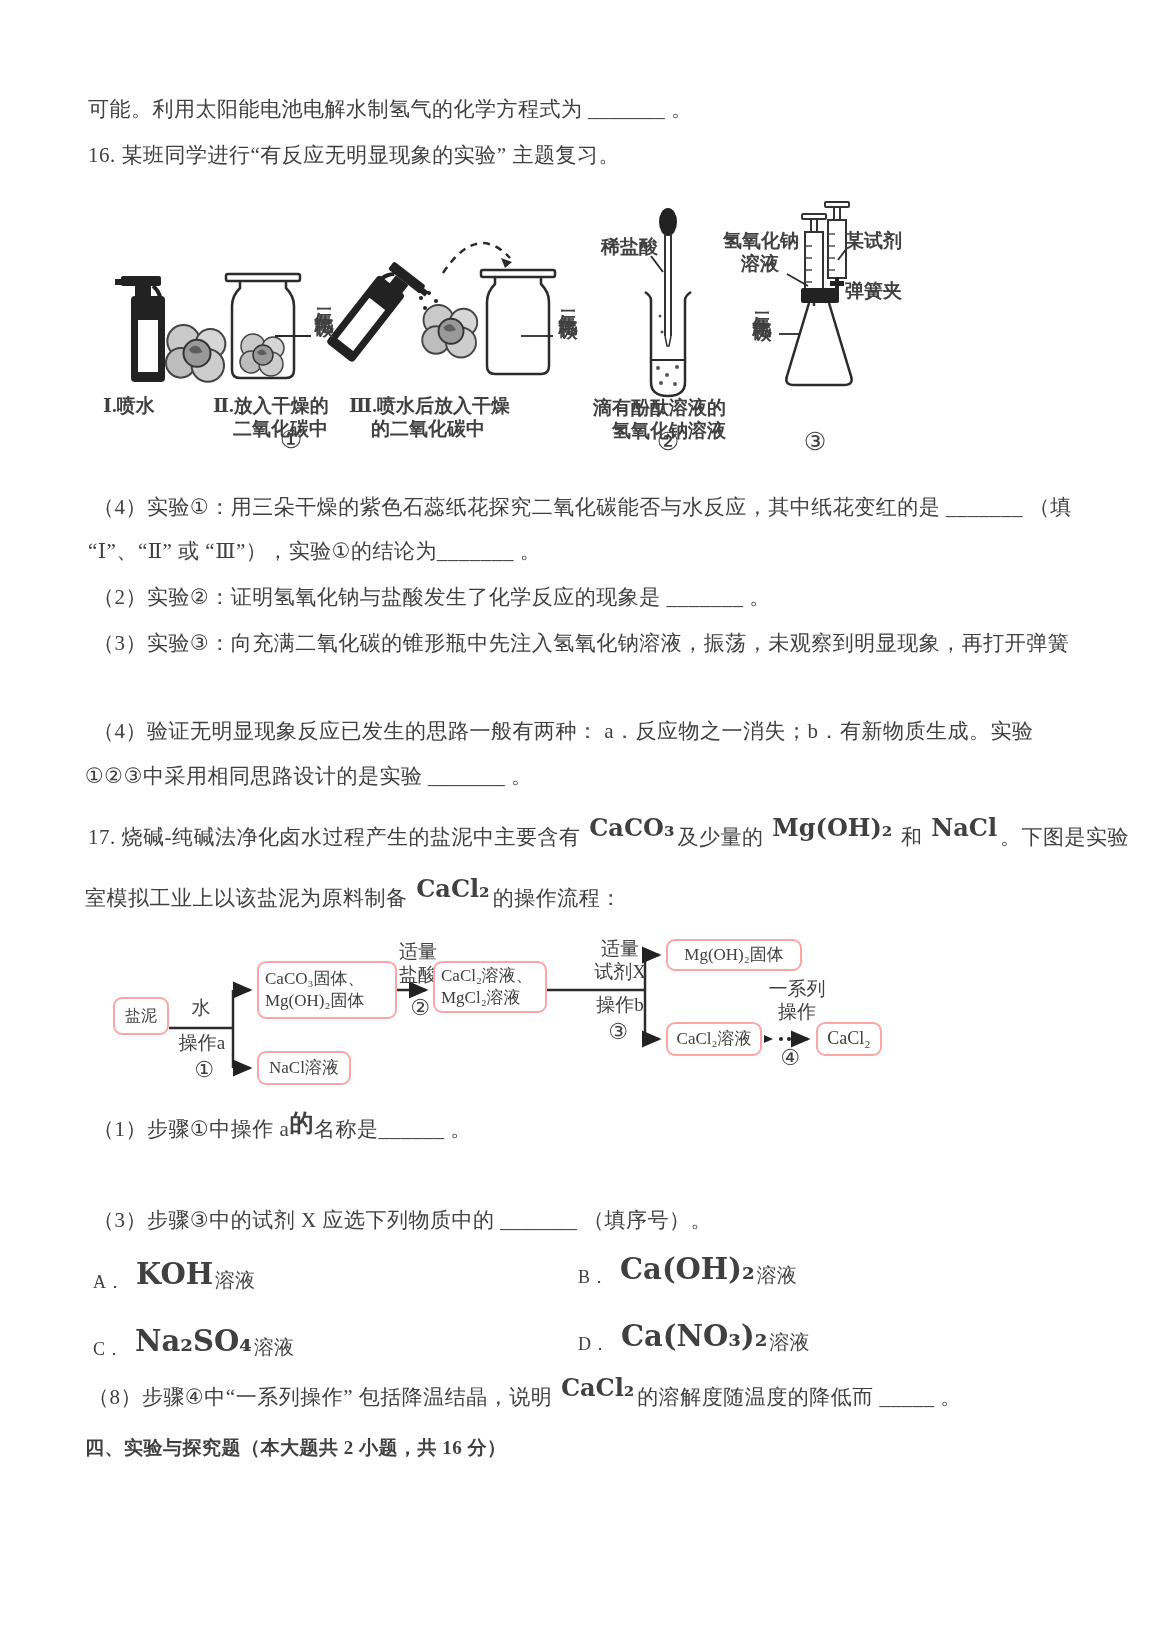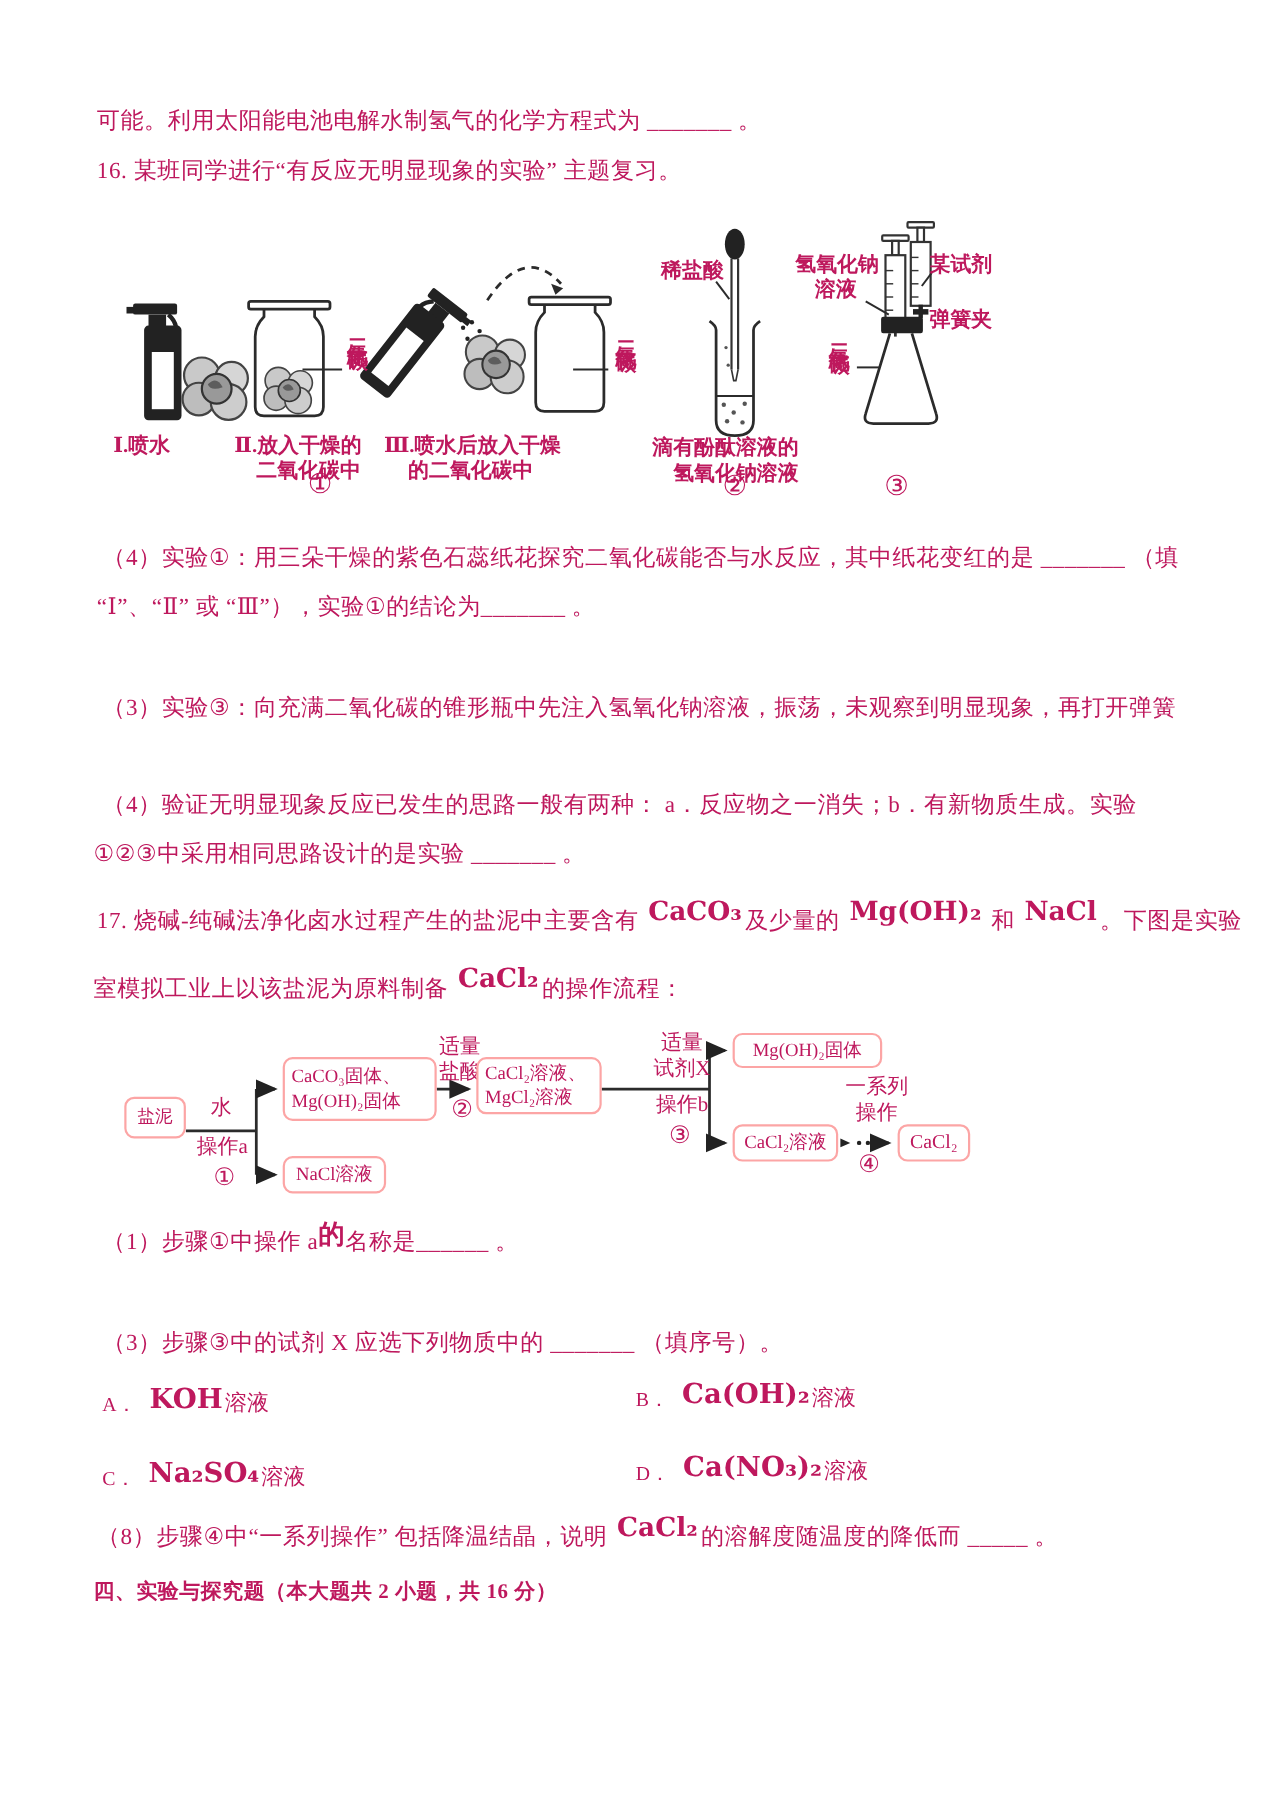--- a/index.html
+++ b/index.html
@@ -1,17 +1,17 @@
 <!DOCTYPE html>
 <html><head>
 <meta charset="utf-8">
 <style>
   html,body{margin:0;padding:0;background:#ffffff;}
   .page{position:relative;width:1158px;height:1596px;background:#fff;overflow:hidden;
-        font-family:"Liberation Serif","DejaVu Serif","DejaVu Sans",serif;color:#be185d;}
+        font-family:"Liberation Serif","DejaVu Serif","DejaVu Sans",serif;color:#404040;}
   .tline{position:absolute;white-space:nowrap;font-size:21px;letter-spacing:0.5px;line-height:26px;}
   .bold{font-weight:bold;}
   .formula{font-family:"DejaVu Serif","Liberation Serif",serif;font-weight:bold;font-size:24px;
            position:relative;top:-8px;letter-spacing:0;margin:0 3px;}
   .bde{font-weight:bold;font-size:24px;position:relative;top:-5px;}
   .figure{position:absolute;}
   .fig-label{position:absolute;white-space:nowrap;font-weight:bold;font-size:19px;line-height:23px;}
   .vlabel{position:absolute;writing-mode:vertical-rl;text-orientation:upright;font-weight:bold;
           font-size:19px;letter-spacing:3px;}
   .circnum{position:absolute;font-size:25px;text-align:center;}
@@ -19,21 +19,21 @@
   .flowbox{position:absolute;border:2px solid #fca5a5;border-radius:9px;background:#fff;
            display:flex;flex-direction:column;justify-content:center;align-items:flex-start;
            padding:1px 6px;font-size:17px;line-height:1.32;white-space:nowrap;box-sizing:border-box;}
   .flowbox span{display:block;}
   .flowbox.center{align-items:center;}
   .flabel{position:absolute;white-space:nowrap;font-size:19px;text-align:center;line-height:23px;}
   .fnum{position:absolute;font-size:22px;text-align:center;}
   .opt{position:absolute;display:flex;align-items:flex-end;white-space:nowrap;}
   .opt .olabel{font-size:18px;padding-bottom:3px;}
   .opt .oformula{font-family:"DejaVu Serif","Liberation Serif",serif;font-weight:bold;
-                 font-size:25px;padding:0 2px 6px 12px;}
+                 font-size:29px;padding:0 2px 6px 12px;}
   .opt .osuffix{font-size:20px;padding-bottom:3px;}
   svg .ln{stroke:#2b2b2b;stroke-width:2.5;fill:none;}
   svg .thin{stroke:#2b2b2b;stroke-width:1.8;fill:none;}
 </style>
 </head>
 <body>
 
 <div class="page">
 
   <div class="tline" style="left:88px;top:96px">可能。利用太阳能电池电解水制氢气的化学方程式为 _______ 。</div>
@@ -169,20 +169,21 @@
     <div class="fig-label" style="left:638px;top:41px">氢氧化钠</div>
     <div class="fig-label" style="left:656px;top:64px">溶液</div>
     <div class="fig-label" style="left:760px;top:41px">某试剂</div>
     <div class="fig-label" style="left:760px;top:91px">弹簧夹</div>
     <div class="vlabel" style="left:664px;top:110px">二氧化碳</div>
     <div class="circnum" style="left:710px;top:239px;width:40px">③</div>
   </div>
 
   <div class="tline" style="left:93px;top:494px">（4）实验①：用三朵干燥的紫色石蕊纸花探究二氧化碳能否与水反应，其中纸花变红的是 _______ （填</div>
   <div class="tline" style="left:88px;top:538px">“Ⅰ”、“Ⅱ” 或 “Ⅲ”），实验①的结论为_______ 。</div>
+  <div class="tline" style="left:93px;top:584px">（2）实验②：证明氢氧化钠与盐酸发生了化学反应的现象是 _______ 。</div>
   <div class="tline" style="left:93px;top:630px">（3）实验③：向充满二氧化碳的锥形瓶中先注入氢氧化钠溶液，振荡，未观察到明显现象，再打开弹簧</div>
   <div class="tline" style="left:93px;top:718px">（4）验证无明显现象反应已发生的思路一般有两种： a．反应物之一消失；b．有新物质生成。实验</div>
   <div class="tline" style="left:85px;top:763px">①②③中采用相同思路设计的是实验 _______ 。</div>
 
   <div class="tline" style="left:88px;top:823px">
     <span>17. 烧碱-纯碱法净化卤水过程产生的盐泥中主要含有 </span><span class="formula">CaCO₃</span><span>及少量的 </span><span class="formula">Mg(OH)₂</span><span> 和 </span><span class="formula">NaCl</span><span>。下图是实验</span>
   </div>
   <div class="tline" style="left:85px;top:884px">
     <span>室模拟工业上以该盐泥为原料制备 </span><span class="formula">CaCl₂</span><span>的操作流程：</span>
   </div>

